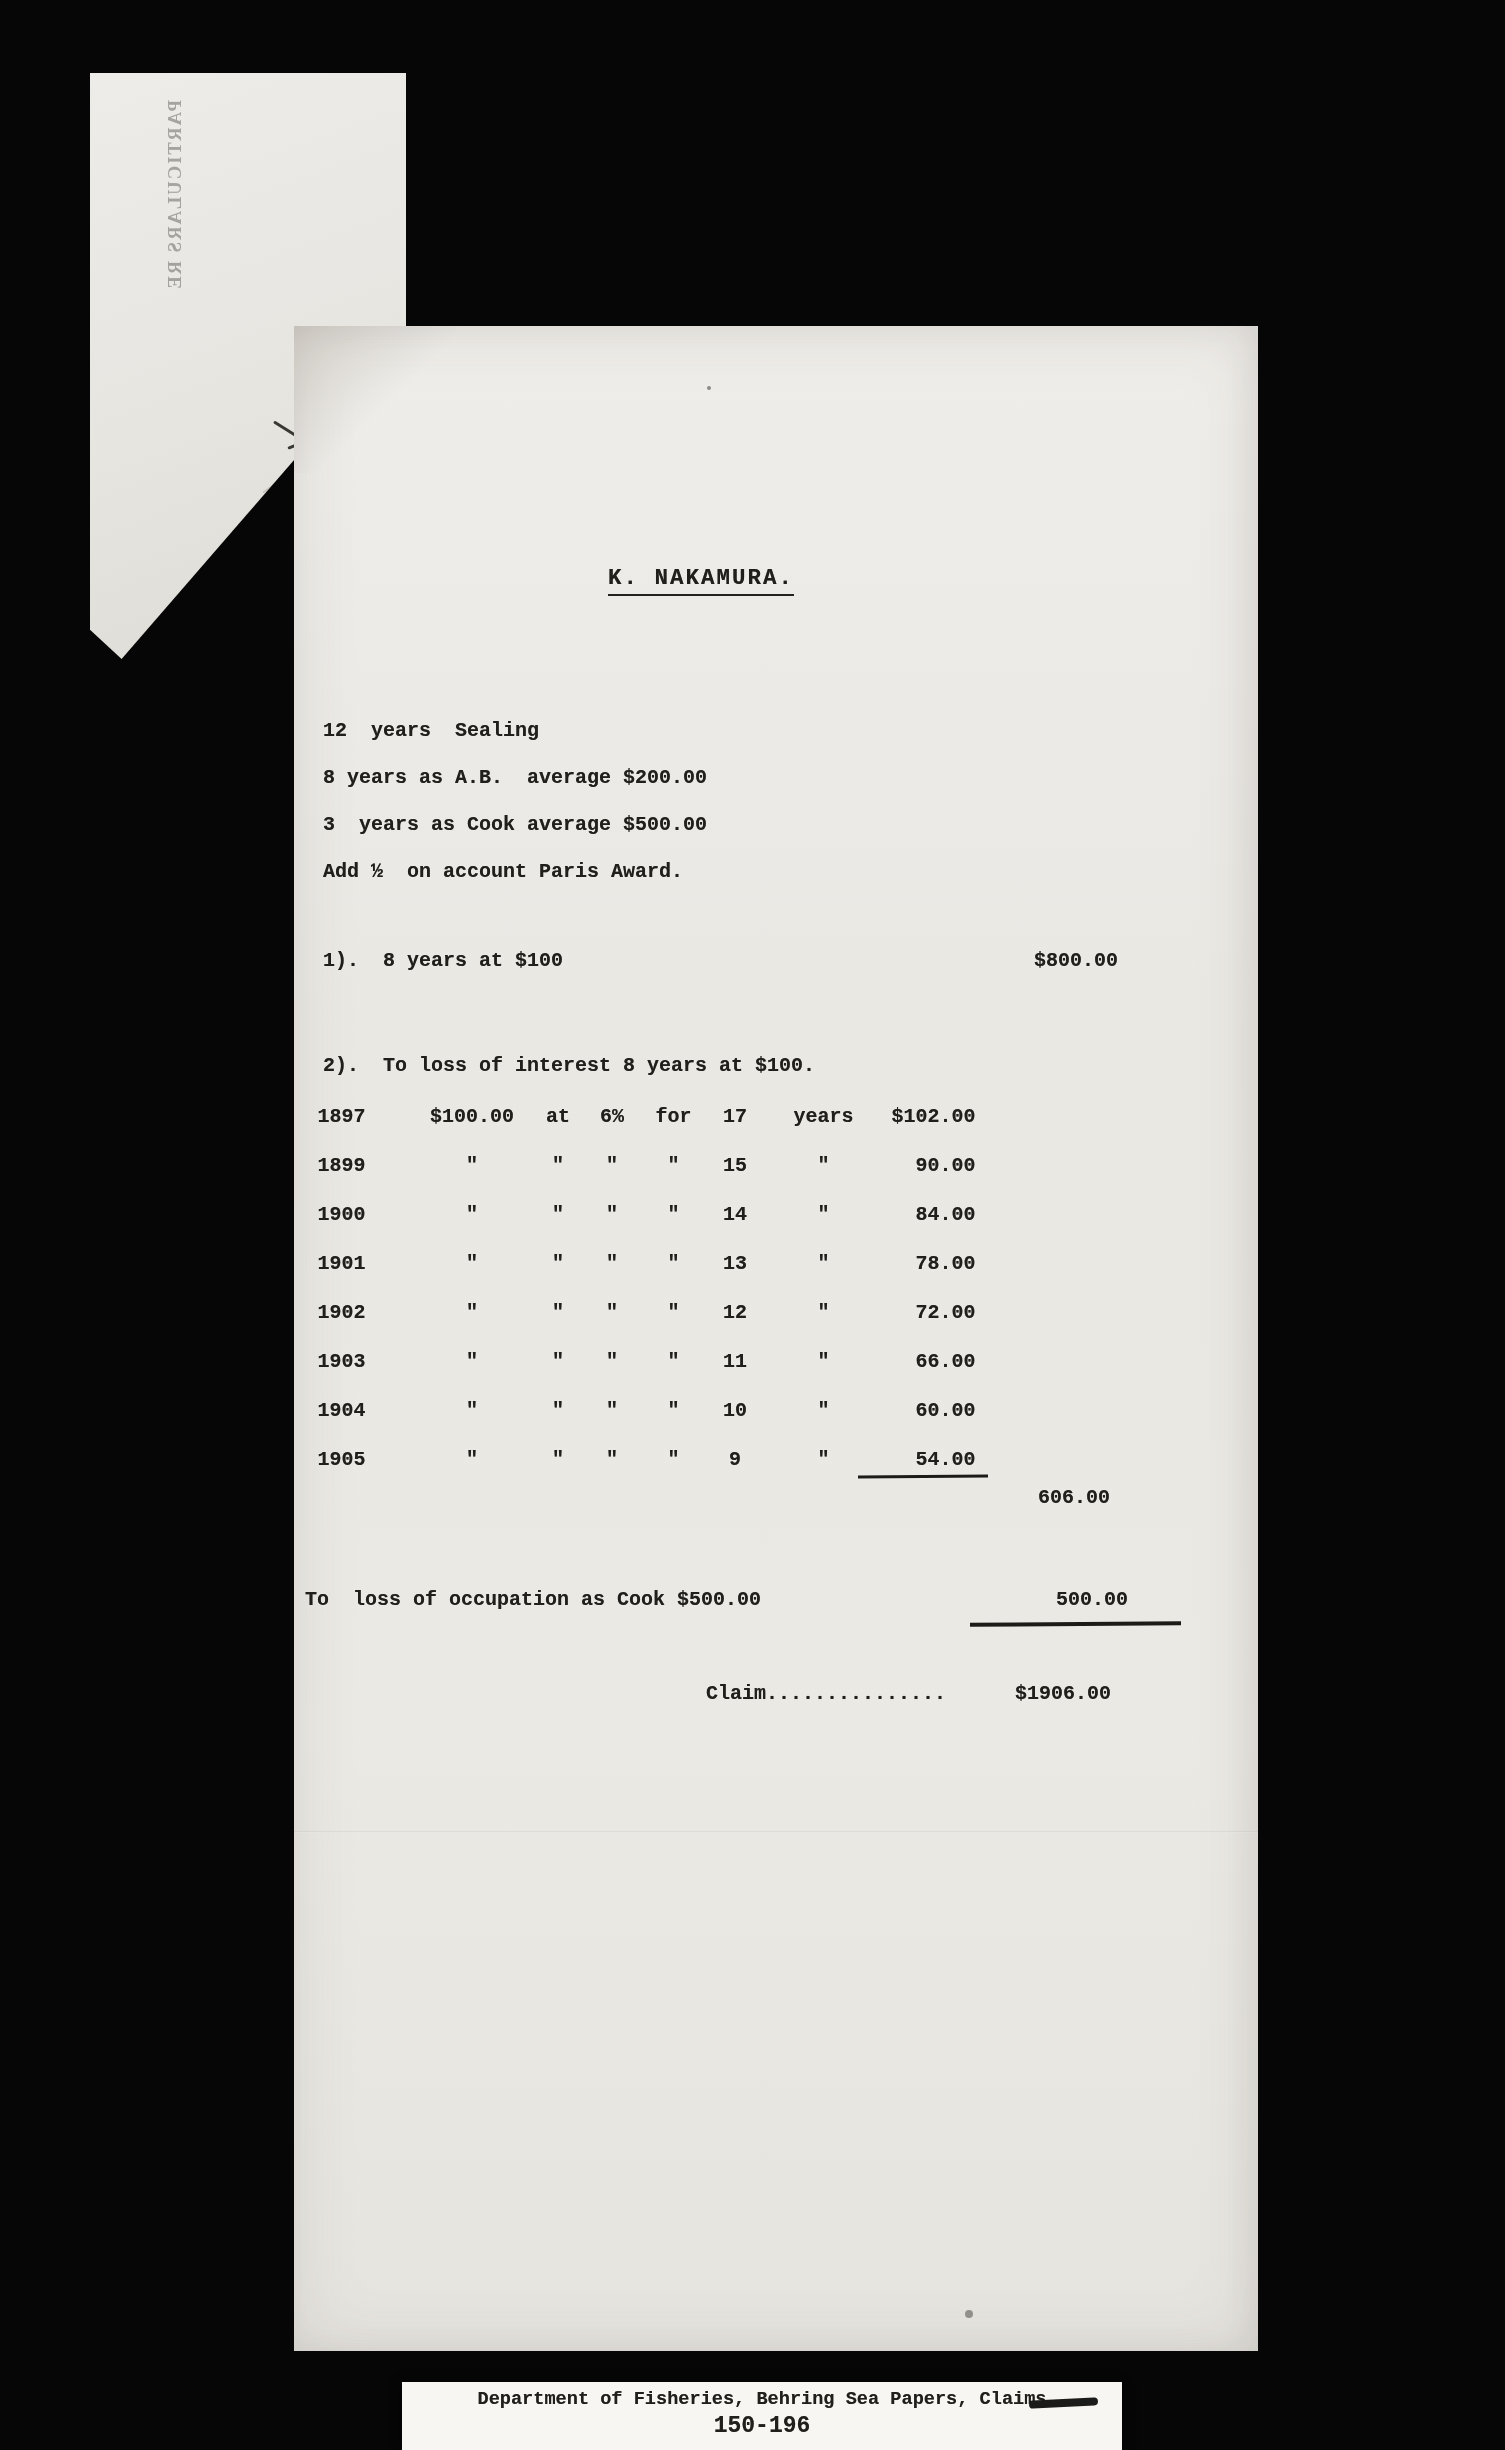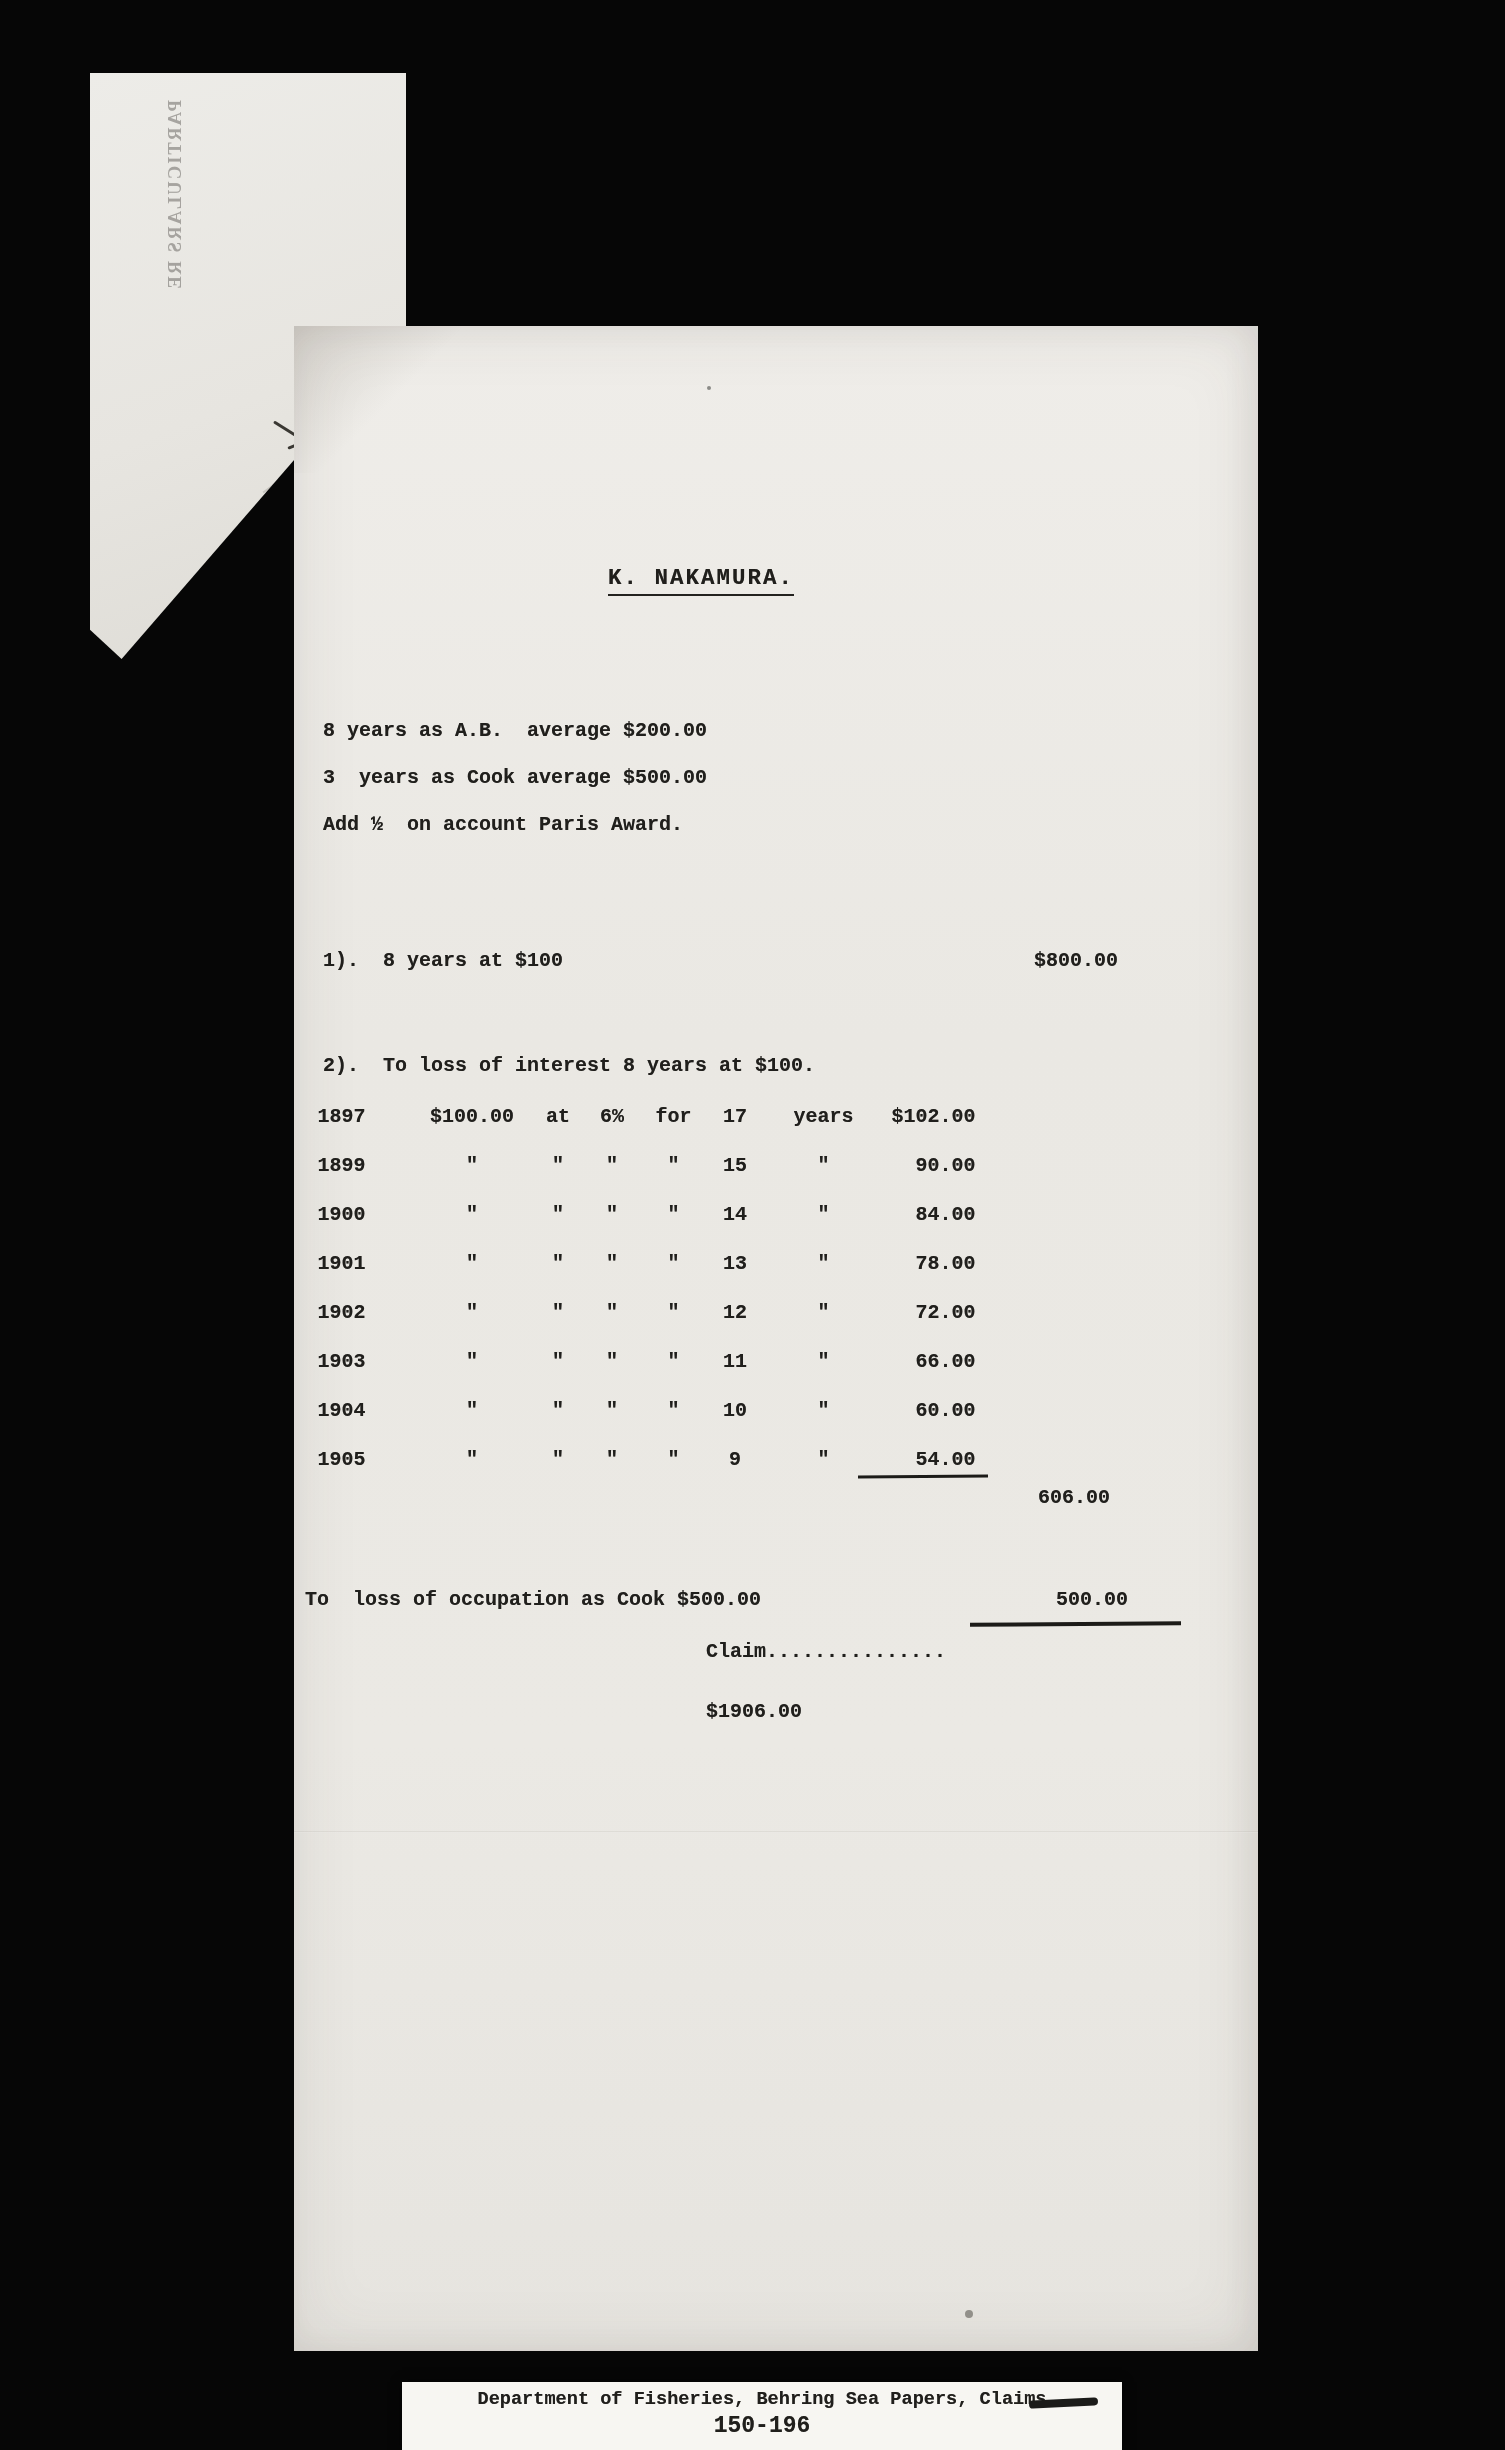--- a/index.html
+++ b/index.html
@@ -57,21 +57,21 @@
   .itable{position:absolute;left:23.5px;top:766px;}
   .trow{
     display:grid;grid-template-columns:93px 123px 49px 59px 64px 59px 118px 93px;
     height:49px;align-items:center;
   }
   .trow .cell{display:block;}
   .trow .cell:nth-child(n+2):nth-child(-n+7){text-align:center;}
   .trow .cell:last-child{text-align:right;}
   .rule{position:absolute;background:#1c1b18;}
 
-  .claim-row{position:absolute;left:412px;top:1314px;display:flex;gap:37px;flex-direction:column;}
+  .claim-row{position:absolute;left:412px;top:1356px;display:flex;gap:69px;}
 
   
   .ref-strip{
     position:absolute;left:402px;top:2382px;width:720px;height:69px;
     background:#f7f6f2;box-shadow:0 0 9.8px rgba(0,0,0,.6);
     text-align:center;padding-top:6.9px;box-sizing:border-box;
   }
   .ref-line1{font-size:18.6px;}
   .ref-line2{font-size:23px;margin-top:2.9px;}
   .label-smudge{
@@ -93,20 +93,21 @@
 
   <div class="doc-page">
     <div class="corner-shade"></div>
     <div class="crease"></div>
     <div class="speck" style="left:413px;top:60px;width:4.4px;height:4.4px;background:#8b8b87;"></div>
     <div class="speck" style="left:671px;top:1984px;width:7.8px;height:7.8px;background:#92908a;"></div>
 
     <div class="tw doc-title">K. NAKAMURA.</div>
 
     <div class="intro">
+      <div class="tw">12  years  Sealing</div>
       <div class="tw">8 years as A.B.  average $200.00</div>
       <div class="tw">3  years as Cook average $500.00</div>
       <div class="tw">Add ½  on account Paris Award.</div>
     </div>
 
     <div class="tw line-item" style="left:29px;top:623px;">1).  8 years at $100</div>
     <div class="tw line-item" style="left:740px;top:623px;">$800.00</div>
 
     <div class="tw line-item" style="left:29px;top:728px;">2).  To loss of interest 8 years at $100.</div>
 

